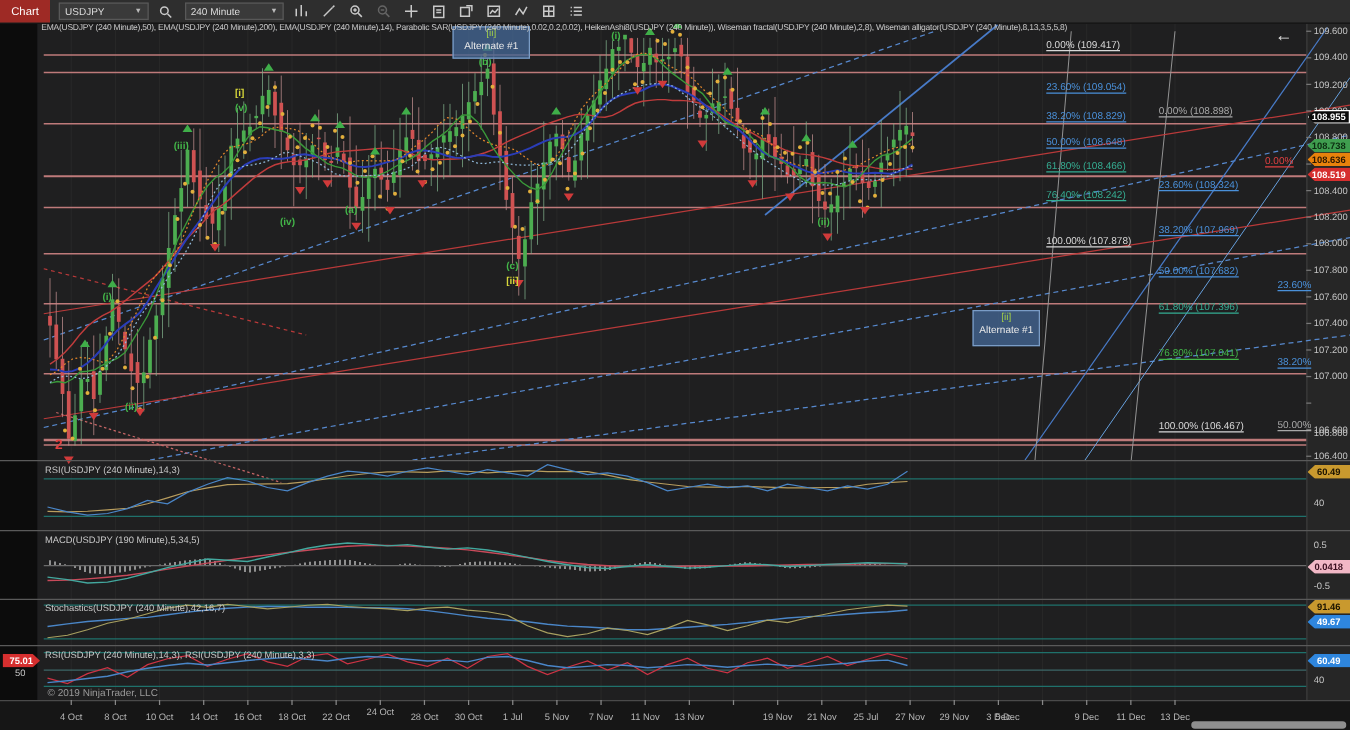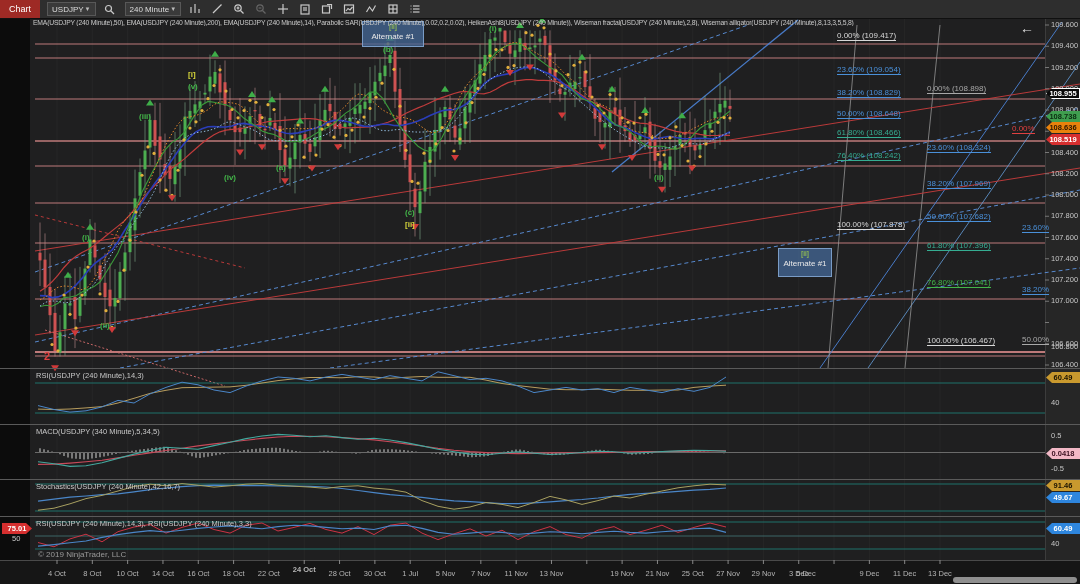--- a/index.html
+++ b/index.html
@@ -3,21 +3,21 @@
 <meta charset="utf-8">
 <style>
   html,body{margin:0;padding:0;background:#151515;width:1080px;height:584px;overflow:hidden;
     font-family:"Liberation Sans",sans-serif;}
   #app{position:relative;width:1080px;height:584px;background:#1b1b1c;}
   
   #titlebar{position:absolute;left:0;top:0;width:1080px;height:18px;background:#2e2e2e;
     border-bottom:1px solid #101010;display:flex;align-items:center;gap:5px;z-index:30;}
   .chart-tab{background:#9e2a25;color:#fff;font-size:9px;height:18px;line-height:18px;padding:0 9px;cursor:default;}
   .tb-select{background:#3a3a3a;border:1px solid #585858;color:#ddd;font-size:8px;height:12px;
-    display:flex;align-items:center;gap:1px;padding:0 4px;margin-left:2px;}
+    display:flex;align-items:center;gap:24px;padding:0 4px;margin-left:2px;}
   .tb-select .caret{font-size:6px;color:#bbb;}
   .tb-icon{width:17px;height:14px;display:flex;align-items:center;justify-content:center;}
   .tb-icon svg{stroke:#c9c9c9;fill:none;stroke-width:1.2;}
   .tb-icon.dim{opacity:.35;}
   
   .bg{position:absolute;z-index:1;}
   #bg-left{left:0;top:18px;width:30px;height:542px;background:#0c0c0c;}
   #bg-chart{left:30px;top:18px;width:1015px;height:542px;background:#1f1f20;}
   #bg-axis{left:1045px;top:18px;width:35px;height:542px;background:#262626;border-left:1px solid #3c3c3c;}
   #bg-time{left:0;top:560px;width:1080px;height:24px;background:#161616;border-top:1px solid #4a4a4a;z-index:3;}
@@ -862,58 +862,58 @@
       <path d="M38 461.7 L54 463.7 L70 466.4 L86 465.7 L102 462.7 L118 458.4 L134 454.1 L150 450.5 L166 447.2 L182 448.2 L198 449.2 L214 445.6 L230 442.3 L246 438.6 L262 436.0 L278 434.4 L294 435.3 L310 436.7 L326 435.7 L342 437.6 L358 439.3 L374 438.3 L390 440.0 L406 442.6 L422 445.9 L438 449.2 L454 451.8 L470 454.1 L486 454.8 L502 453.2 L518 451.8 L534 453.2 L550 454.5 L566 453.8 L582 452.5 L598 451.2 L614 451.8 L630 453.2 L646 452.5 L662 451.5 L678 450.9 L694 450.2 L710 450.5 L726 451.2 " fill="none" stroke="#43a89e" stroke-width="1.1"></path>
       <path d="M38 501.2 L54 499.1 L70 497.2 L86 496.0 L102 494.7 L118 493.9 L134 491.8 L150 489.7 L166 488.0 L182 486.6 L198 485.7 L214 485.2 L230 485.3 L246 485.7 L262 485.7 L278 485.9 L294 486.2 L310 486.4 L326 487.0 L342 488.5 L358 490.5 L374 492.7 L390 494.6 L406 496.0 L422 497.4 L438 499.4 L454 500.9 L470 501.6 L486 502.6 L502 503.7 L518 503.7 L534 502.8 L550 501.8 L566 500.6 L582 499.5 L598 498.0 L614 496.1 L630 494.4 L646 493.3 L662 492.7 L678 491.4 L694 490.2 L710 489.4 L726 488.0 " fill="none" stroke="#4a86c8" stroke-width="1.2"></path>
       <path d="M38 510.2 L54 508.2 L70 503.8 L86 498.6 L102 495.4 L118 491.0 L134 486.5 L150 484.2 L166 485.8 L182 483.6 L198 485.2 L214 487.1 L230 485.8 L246 484.2 L262 483.6 L278 485.2 L294 486.2 L310 487.1 L326 488.4 L342 486.5 L358 485.8 L374 488.1 L390 489.4 L406 492.2 L422 500.6 L438 506.3 L454 509.2 L470 507.0 L486 502.5 L502 504.4 L518 507.6 L534 502.5 L550 496.4 L566 499.9 L582 504.4 L598 500.6 L614 496.1 L630 498.0 L646 494.2 L662 491.0 L678 487.8 L694 485.8 L710 484.2 L726 484.9 " fill="none" stroke="#a8a060" stroke-width="1"></path>
       <path d="M38 542.5 L54 546.8 L70 538.9 L86 534.2 L102 541.8 L118 531.7 L134 527.0 L150 524.5 L166 533.1 L182 527.4 L198 523.0 L214 529.5 L230 533.1 L246 525.2 L262 523.0 L278 531.0 L294 527.4 L310 523.4 L326 529.5 L342 533.1 L358 526.6 L374 534.6 L390 525.2 L406 523.0 L422 533.1 L438 539.6 L454 533.8 L470 528.8 L486 536.0 L502 530.2 L518 539.6 L534 531.7 L550 526.6 L566 534.6 L582 538.2 L598 530.2 L614 526.6 L630 534.6 L646 530.2 L662 525.2 L678 532.4 L694 527.4 L710 523.0 L726 527.0 " fill="none" stroke="#cc3344" stroke-width="1"></path>
       <path d="M38 546.1 L54 544.6 L70 542.8 L86 541.0 L102 537.4 L118 534.6 L134 532.4 L150 530.6 L166 532.0 L182 530.2 L198 528.4 L214 527.0 L230 525.9 L246 527.4 L262 528.8 L278 526.6 L294 525.2 L310 525.9 L326 527.4 L342 528.8 L358 528.1 L374 529.5 L390 525.9 L406 525.2 L422 528.4 L438 532.4 L454 534.2 L470 533.1 L486 531.7 L502 532.4 L518 534.2 L534 533.1 L550 531.7 L566 532.4 L582 533.8 L598 532.4 L614 531.3 L630 532.4 L646 533.1 L662 531.7 L678 530.6 L694 528.8 L710 528.1 L726 532.4 " fill="none" stroke="#4a86c8" stroke-width="1.1"></path>
     </svg>
 
   <div id="overlays">
     <div id="indicator-label">EMA(USDJPY (240 Minute),50), EMA(USDJPY (240 Minute),200), EMA(USDJPY (240 Minute),14), Parabolic SAR(USDJPY (240 Minute),0.02,0.2,0.02), HeikenAshi8(USDJPY (240 Minute)), Wiseman fractal(USDJPY (240 Minute),2,8), Wiseman alligator(USDJPY (240 Minute),8,13,3,5,5,8)</div>
     <div class="panel-label" style="left:36px;top:371px">RSI(USDJPY (240 Minute),14,3)</div>
-    <div class="panel-label" style="left:36px;top:427px">MACD(USDJPY (340 Minute),5,34,5)</div>
+    <div class="panel-label" style="left:36px;top:427px">MACD(USDJPY (190 Minute),5,34,5)</div>
     <div class="panel-label" style="left:36px;top:482px">Stochastics(USDJPY (240 Minute),42,16,7)</div>
     <div class="panel-label" style="left:36px;top:519px">RSI(USDJPY (240 Minute),14,3), RSI(USDJPY (240 Minute),3,3)</div>
     <div id="copyright">© 2019 NinjaTrader, LLC</div>
     <div id="back-arrow">←</div>
   <div class="date-label" style="left: 39px; top: 569px; width: 36px;">4 Oct</div>
       <div class="date-label" style="left: 74.32px; top: 569px; width: 36px;">8 Oct</div>
       <div class="date-label" style="left: 109.64px; top: 569px; width: 36px;">10 Oct</div>
       <div class="date-label" style="left: 144.96px; top: 569px; width: 36px;">14 Oct</div>
       <div class="date-label" style="left: 180.28px; top: 569px; width: 36px;">16 Oct</div>
       <div class="date-label" style="left: 215.6px; top: 569px; width: 36px;">18 Oct</div>
       <div class="date-label" style="left: 250.92px; top: 569px; width: 36px;">22 Oct</div>
-      <div class="date-label" style="left: 286.24px; top: 565px; width: 36px; font-weight: bold;">24 Oct</div>
+      <div class="date-label" style="left: 286.24px; top: 565px; width: 36px;">24 Oct</div>
       <div class="date-label" style="left: 321.56px; top: 569px; width: 36px;">28 Oct</div>
       <div class="date-label" style="left: 356.88px; top: 569px; width: 36px;">30 Oct</div>
       <div class="date-label" style="left: 392.2px; top: 569px; width: 36px;">1 Jul</div>
       <div class="date-label" style="left: 427.52px; top: 569px; width: 36px;">5 Nov</div>
       <div class="date-label" style="left: 462.84px; top: 569px; width: 36px;">7 Nov</div>
       <div class="date-label" style="left: 498.16px; top: 569px; width: 36px;">11 Nov</div>
       <div class="date-label" style="left: 533.48px; top: 569px; width: 36px;">13 Nov</div>
       <div class="date-label" style="left: 568.8px; top: 602px; width: 36px;">15 Nov</div>
       <div class="date-label" style="left: 604.12px; top: 569px; width: 36px;">19 Nov</div>
       <div class="date-label" style="left: 639.44px; top: 569px; width: 36px;">21 Nov</div>
-      <div class="date-label" style="left: 674.76px; top: 569px; width: 36px;">25 Oct</div>
+      <div class="date-label" style="left: 674.76px; top: 569px; width: 36px;">25 Jul</div>
       <div class="date-label" style="left: 710.08px; top: 569px; width: 36px;">27 Nov</div>
       <div class="date-label" style="left: 745.4px; top: 569px; width: 36px;">29 Nov</div>
       <div class="date-label" style="left: 780.72px; top: 569px; width: 36px;">3 Dec</div>
       <div class="date-label" style="left: 788px; top: 569px; width: 36px;">5 Dec</div>
       <div class="date-label" style="left: 851.36px; top: 569px; width: 36px;">9 Dec</div>
       <div class="date-label" style="left: 886.68px; top: 569px; width: 36px;">11 Dec</div>
       <div class="date-label" style="left: 922px; top: 569px; width: 36px;">13 Dec</div>
       <div class="fib-label" style="left: 837px; top: 31px; color: rgb(216, 216, 216); border-bottom-color: rgb(216, 216, 216);">0.00% (109.417)</div>
       <div class="fib-label" style="left: 837px; top: 65px; color: rgb(74, 144, 217); border-bottom-color: rgb(74, 144, 217);">23.60% (109.054)</div>
       <div class="fib-label" style="left: 837px; top: 88px; color: rgb(74, 144, 217); border-bottom-color: rgb(74, 144, 217);">38.20% (108.829)</div>
       <div class="fib-label" style="left: 837px; top: 109px; color: rgb(74, 144, 217); border-bottom-color: rgb(74, 144, 217);">50.00% (108.648)</div>
       <div class="fib-label" style="left: 837px; top: 128px; color: rgb(53, 173, 146); border-bottom-color: rgb(53, 173, 146);">61.80% (108.466)</div>
       <div class="fib-label" style="left: 837px; top: 151px; color: rgb(53, 173, 146); border-bottom-color: rgb(53, 173, 146);">76.40% (108.242)</div>
-      <div class="fib-label" style="left: 837px; top: 188px; color: rgb(216, 216, 216); border-bottom-color: rgb(216, 216, 216); margin-top: 32px;">100.00% (107.878)</div>
+      <div class="fib-label" style="left: 837px; top: 188px; color: rgb(216, 216, 216); border-bottom-color: rgb(216, 216, 216);">100.00% (107.878)</div>
       <div class="fib-label" style="left: 927px; top: 84px; color: rgb(168, 168, 168); border-bottom-color: rgb(168, 168, 168);">0.00% (108.898)</div>
       <div class="fib-label" style="left: 927px; top: 143px; color: rgb(74, 144, 217); border-bottom-color: rgb(74, 144, 217);">23.60% (108.324)</div>
       <div class="fib-label" style="left: 927px; top: 179px; color: rgb(74, 144, 217); border-bottom-color: rgb(74, 144, 217);">38.20% (107.969)</div>
       <div class="fib-label" style="left: 927px; top: 212px; color: rgb(74, 144, 217); border-bottom-color: rgb(74, 144, 217);">50.00% (107.682)</div>
       <div class="fib-label" style="left: 927px; top: 241px; color: rgb(53, 173, 146); border-bottom-color: rgb(53, 173, 146);">61.80% (107.396)</div>
       <div class="fib-label" style="left: 927px; top: 278px; color: rgb(67, 182, 73); border-bottom-color: rgb(67, 182, 73);">76.80% (107.041)</div>
       <div class="fib-label" style="left: 927px; top: 336px; color: rgb(216, 216, 216); border-bottom-color: rgb(216, 216, 216);">100.00% (106.467)</div>
       <div class="fib-label" style="left: 1012px; top: 124px; color: rgb(224, 64, 64); border-bottom-color: rgb(224, 64, 64);">0.00%</div>
       <div class="fib-label" style="left: 1022px; top: 223px; color: rgb(74, 144, 217); border-bottom-color: rgb(74, 144, 217);">23.60%</div>
       <div class="fib-label" style="left: 1022px; top: 285px; color: rgb(74, 144, 217); border-bottom-color: rgb(74, 144, 217);">38.20%</div>

